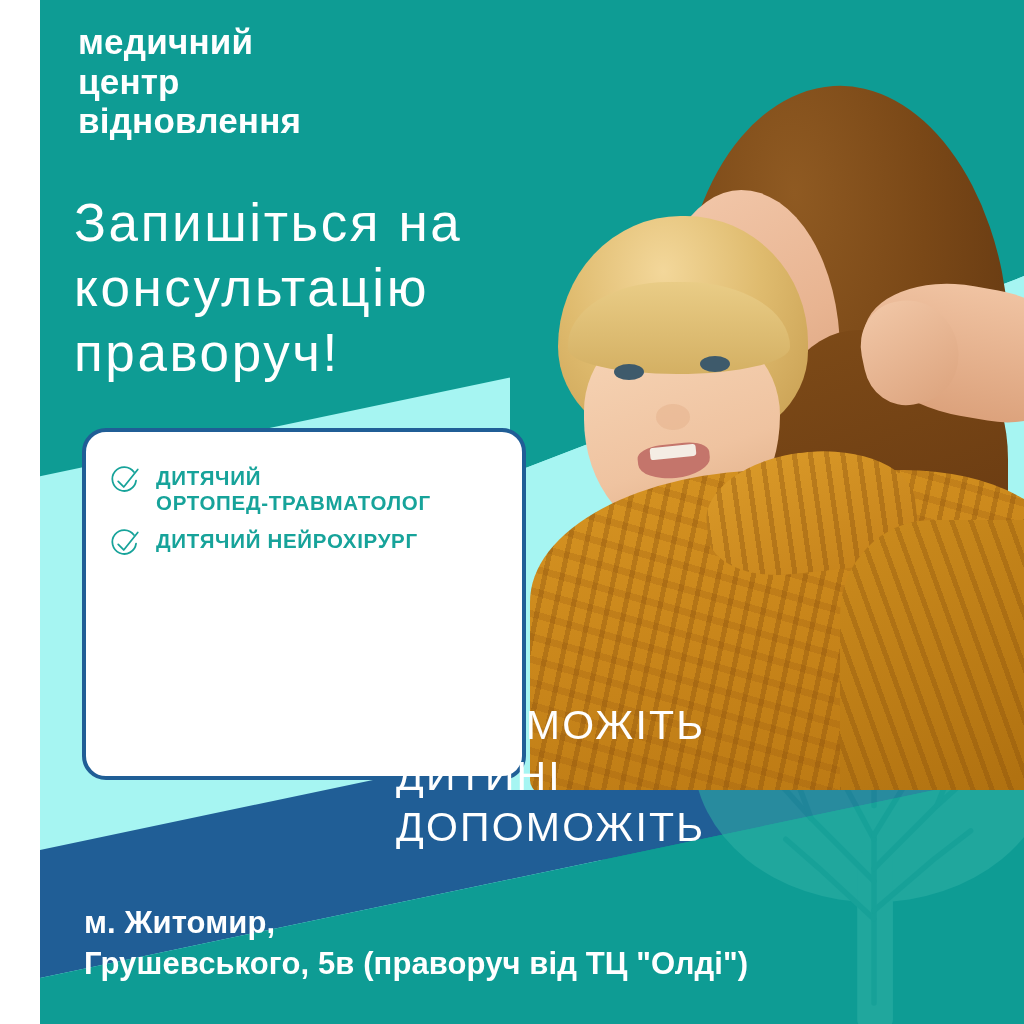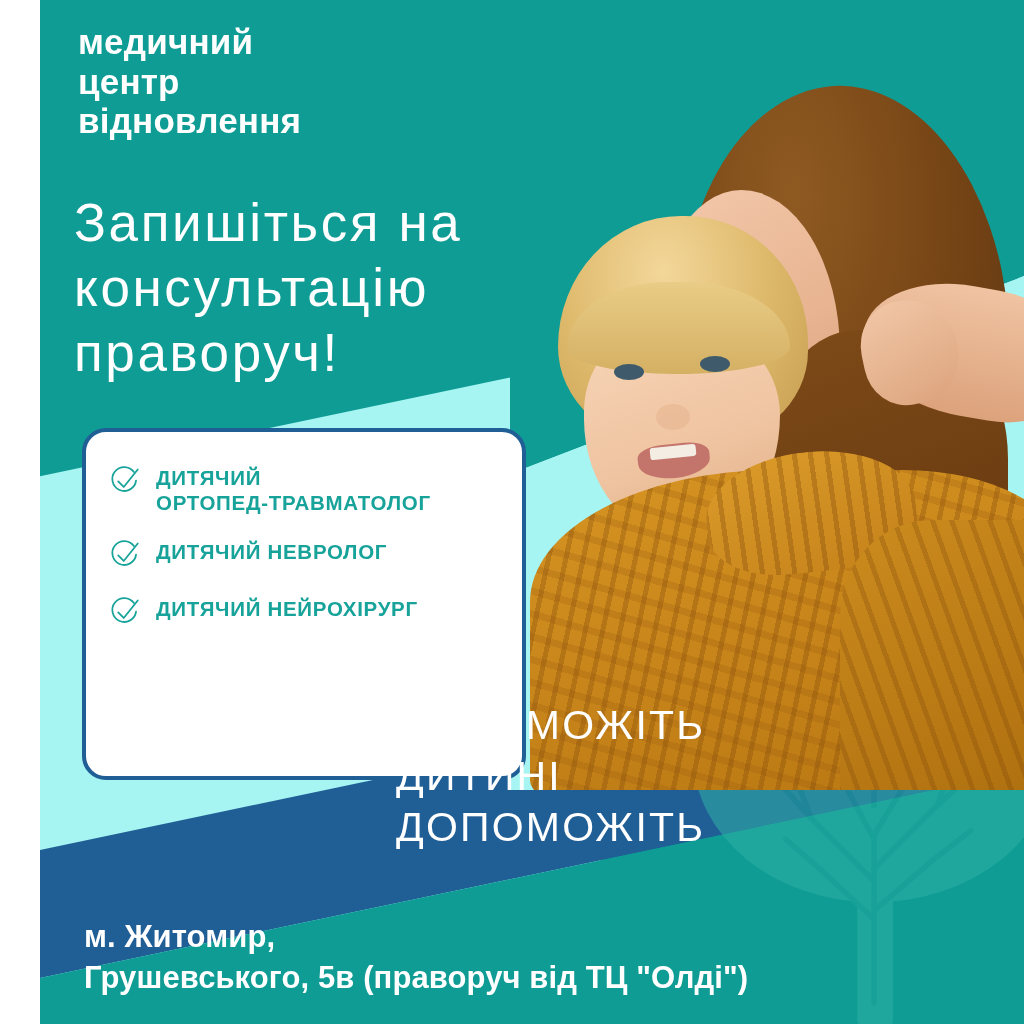--- a/index.html
+++ b/index.html
@@ -276,21 +276,21 @@
     position: absolute;
     left: 42px; top: 428px;
     width: 444px;
     height: 352px;
     background: #FFFFFF;
     border: 4px solid #205E96;
     border-radius: 24px;
     box-sizing: border-box;
     padding: 34px 26px 26px 22px;
   }
-  .svc-list { display: flex; flex-direction: column; gap: 25px; }
+  .svc-list { display: flex; flex-direction: column; gap: 14px; }
   .svc-item { display: flex; align-items: flex-start; gap: 14px; }
   .check-icon { flex: 0 0 auto; width: 34px; height: 34px; margin-top: -2px; }
   .svc-label {
     color: #17A39A;
     font-weight: 700;
     font-size: 20.5px;
     line-height: 1.2;
     letter-spacing: .7px;
     text-transform: uppercase;
     white-space: pre-line;
@@ -307,21 +307,21 @@
     font-size: 41px;
     font-weight: 300;
     line-height: 1.24;
     letter-spacing: 2.2px;
   }
 
   
   .address {
     position: absolute;
     left: 44px;
-    bottom: 26px;
+    bottom: 40px;
     color: #FFFFFF;
     font-size: 31px;
     font-weight: 700;
     line-height: 1.3;
     letter-spacing: .1px;
     white-space: pre-line;
   }
 </style>
 </head>
 <body>
@@ -404,27 +404,20 @@
 
       <div class="svc-item">
         <svg class="check-icon" viewBox="0 0 40 40" aria-hidden="true">
           <path d="M30.5 9.5 A14 14 0 1 0 33 19.5" fill="none" stroke="#17A39A" stroke-width="2.1" stroke-linecap="round"></path>
           <path d="M12 20.5 L18.5 27 L35 6.5" fill="none" stroke="#17A39A" stroke-width="2.1" stroke-linecap="round" stroke-linejoin="round"></path>
         </svg>
         <div class="svc-label">ДИТЯЧИЙ
 ОРТОПЕД-ТРАВМАТОЛОГ</div>
       </div>
 
-      <div class="svc-item">
-        <svg class="check-icon" viewBox="0 0 40 40" aria-hidden="true">
-          <path d="M30.5 9.5 A14 14 0 1 0 33 19.5" fill="none" stroke="#17A39A" stroke-width="2.1" stroke-linecap="round"></path>
-          <path d="M12 20.5 L18.5 27 L35 6.5" fill="none" stroke="#17A39A" stroke-width="2.1" stroke-linecap="round" stroke-linejoin="round"></path>
-        </svg>
-        <div class="svc-label">ДИТЯЧИЙ НЕВРОЛОГ</div>
-      </div>
 
 
       <div class="svc-item">
         <svg class="check-icon" viewBox="0 0 40 40" aria-hidden="true">
           <path d="M30.5 9.5 A14 14 0 1 0 33 19.5" fill="none" stroke="#17A39A" stroke-width="2.1" stroke-linecap="round"></path>
           <path d="M12 20.5 L18.5 27 L35 6.5" fill="none" stroke="#17A39A" stroke-width="2.1" stroke-linecap="round" stroke-linejoin="round"></path>
         </svg>
         <div class="svc-label">ДИТЯЧИЙ НЕЙРОХІРУРГ</div>
       </div>
 

